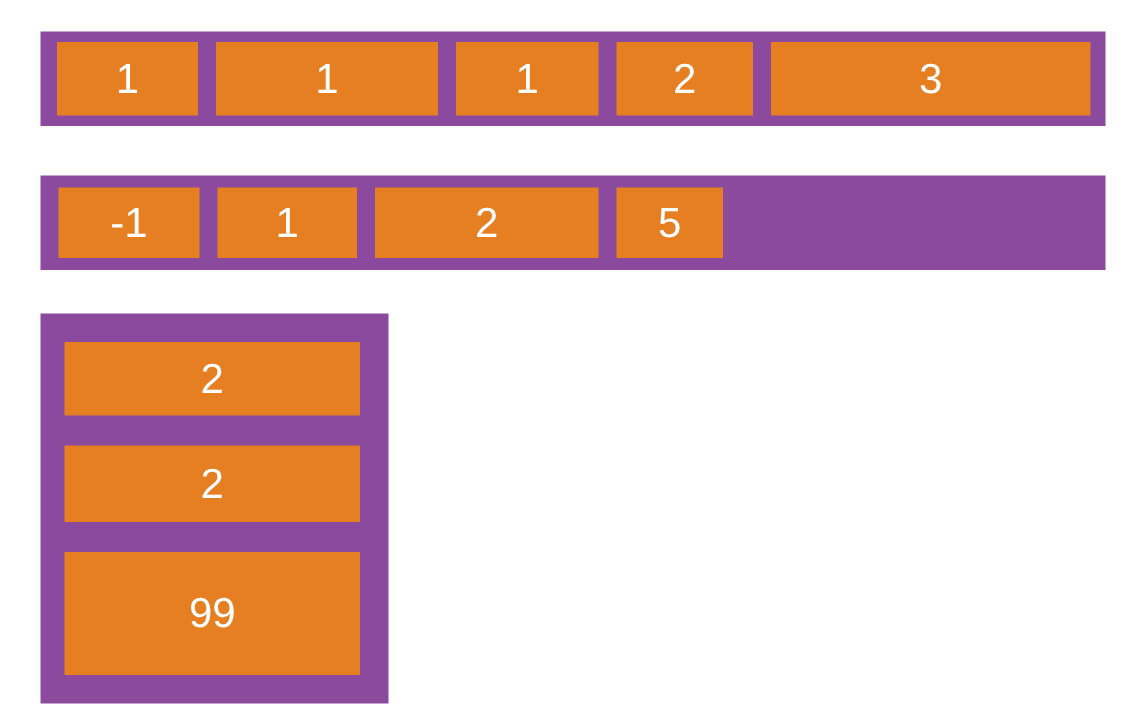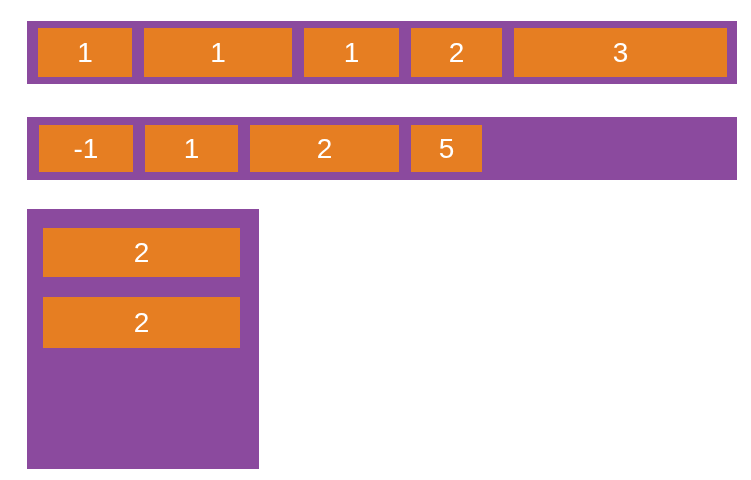--- a/index.html
+++ b/index.html
@@ -84,15 +84,16 @@
   <div class="flex-container" id="container-middle">
     <div class="flex-item" style="width:94px">-1</div>
     <div class="flex-item" style="width:93px">1</div>
     <div class="flex-item" style="width:149px">2</div>
     <div class="flex-item" style="width:71px">5</div>
   </div>
 
   <div class="flex-container" id="container-column">
     <div class="flex-item" style="height:49px">2</div>
     <div class="flex-item" style="height:51px">2</div>
+    <div class="flex-item" style="height:82px">99</div>
   </div>
 
 </div>
 
 </body></html>

